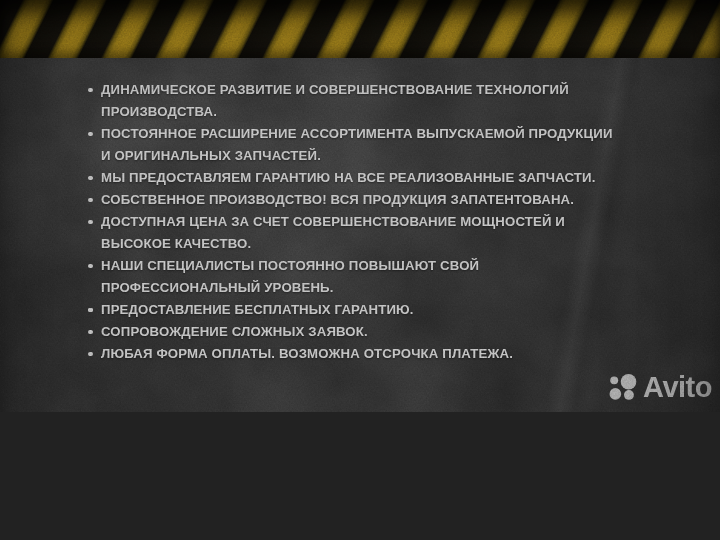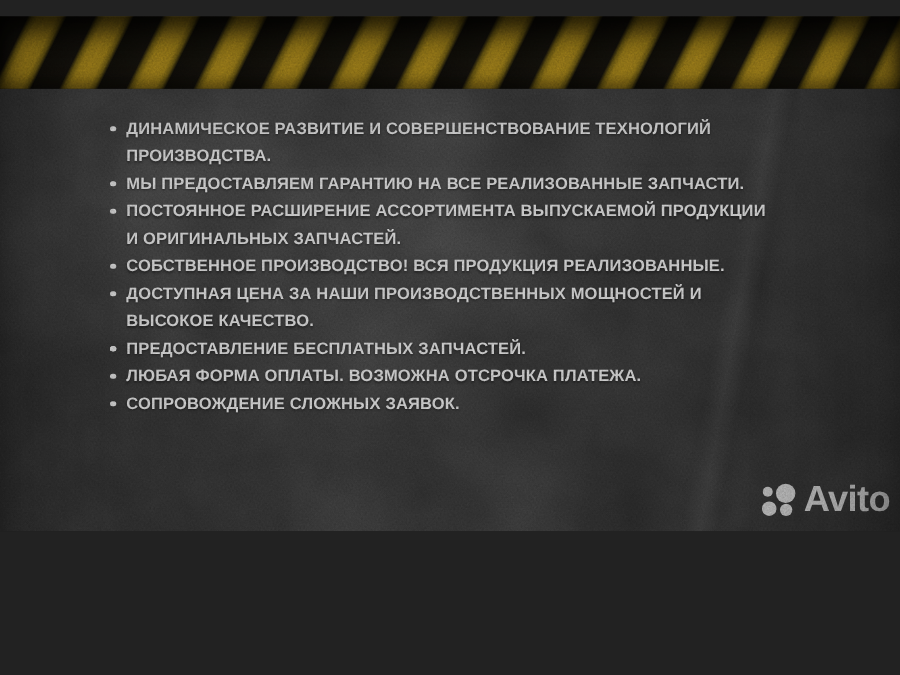--- a/index.html
+++ b/index.html
@@ -4,21 +4,20 @@
 <style>
   html,body{margin:0;padding:0;background:#222;}
   .stage{
     position:relative;width:720px;height:412px;overflow:hidden;
     font-family:"Liberation Sans","DejaVu Sans",sans-serif;
     background:
       radial-gradient(ellipse 420px 300px at 33% 36%, rgba(255,255,255,.07), transparent 70%),
       radial-gradient(ellipse 520px 420px at 86% 72%, rgba(0,0,0,.16), transparent 72%),
       radial-gradient(ellipse 300px 260px at 12% 82%, rgba(0,0,0,.14), transparent 70%),
       radial-gradient(ellipse 900px 720px at 50% 45%, #585858 0%, #4b4b4b 55%, #3b3b3b 100%);
-    margin-top: 13px;
   }
   .hazard-band{
     position:absolute;left:0;width:720px;z-index:2;
     background:repeating-linear-gradient(116.5deg,
       #14120c 0px, #191610 20px,
       #7c6716 23px, #b7941f 27px,
       #c19b21 34px, #b7941f 41px,
       #7c6716 45px, #14120c 48px);
   }
   .hazard-band.top{top:0;height:58px;
@@ -70,29 +69,29 @@
     </defs>
     <rect width="720" height="540" filter="url(#clouds)" opacity="0.33"></rect>
   </svg>
 
   <div class="hazard-band top"></div>
   <div class="hazard-band bottom"></div>
   <div class="crease"></div>
 
   <ul class="benefits">
     <li><span class="dot"></span><span>ДИНАМИЧЕСКОЕ РАЗВИТИЕ И СОВЕРШЕНСТВОВАНИЕ ТЕХНОЛОГИЙ ПРОИЗВОДСТВА.</span></li>
+    <li><span class="dot"></span><span>ПОСТОЯННОЕ РАСШИРЕНИЕ АССОРТИМЕНТА ВЫПУСКАЕМОЙ ПРОДУКЦИИ И ОРИГИНАЛЬНЫХ ЗАПЧАСТЕЙ.</span></li>
     <li><span class="dot"></span><span>МЫ ПРЕДОСТАВЛЯЕМ ГАРАНТИЮ НА ВСЕ РЕАЛИЗОВАННЫЕ ЗАПЧАСТИ.</span></li>
-    <li><span class="dot"></span><span>ПОСТОЯННОЕ РАСШИРЕНИЕ АССОРТИМЕНТА ВЫПУСКАЕМОЙ ПРОДУКЦИИ И ОРИГИНАЛЬНЫХ ЗАПЧАСТЕЙ.</span></li>
-    <li><span class="dot"></span><span>СОБСТВЕННОЕ ПРОИЗВОДСТВО! ВСЯ ПРОДУКЦИЯ РЕАЛИЗОВАННЫЕ.</span></li>
-    <li><span class="dot"></span><span>ДОСТУПНАЯ ЦЕНА ЗА НАШИ ПРОИЗВОДСТВЕННЫХ МОЩНОСТЕЙ И ВЫСОКОЕ КАЧЕСТВО.</span></li>
+    <li><span class="dot"></span><span>СОБСТВЕННОЕ ПРОИЗВОДСТВО! ВСЯ ПРОДУКЦИЯ ЗАПАТЕНТОВАНА.</span></li>
+    <li><span class="dot"></span><span>ДОСТУПНАЯ ЦЕНА ЗА СЧЕТ СОВЕРШЕНСТВОВАНИЕ МОЩНОСТЕЙ И ВЫСОКОЕ КАЧЕСТВО.</span></li>
+    <li><span class="dot"></span><span>НАШИ СПЕЦИАЛИСТЫ ПОСТОЯННО ПОВЫШАЮТ СВОЙ ПРОФЕССИОНАЛЬНЫЙ УРОВЕНЬ.</span></li>
     <li><span class="dot"></span></li>
-    <li><span class="dot"></span></li>
-    <li><span class="dot"></span><span>ПРЕДОСТАВЛЕНИЕ БЕСПЛАТНЫХ ЗАПЧАСТЕЙ.</span></li>
+    <li><span class="dot"></span><span>ПРЕДОСТАВЛЕНИЕ БЕСПЛАТНЫХ ГАРАНТИЮ.</span></li>
+    <li><span class="dot"></span><span>СОПРОВОЖДЕНИЕ СЛОЖНЫХ ЗАЯВОК.</span></li>
     <li><span class="dot"></span><span>ЛЮБАЯ ФОРМА ОПЛАТЫ. ВОЗМОЖНА ОТСРОЧКА ПЛАТЕЖА.</span></li>
-    <li><span class="dot"></span><span>СОПРОВОЖДЕНИЕ СЛОЖНЫХ ЗАЯВОК.</span></li>
   </ul>
 
   <div class="avito">
     <svg width="31" height="31" viewBox="0 0 32 32">
       <circle cx="6.4" cy="7.6" r="4.1" fill="#dadada"></circle>
       <circle cx="21.2" cy="9.0" r="8.0" fill="#dadada"></circle>
       <circle cx="7.6" cy="21.6" r="6.0" fill="#dadada"></circle>
       <circle cx="21.6" cy="22.6" r="5.1" fill="#dadada"></circle>
     </svg>
     <span class="brand-text">Avito</span>

